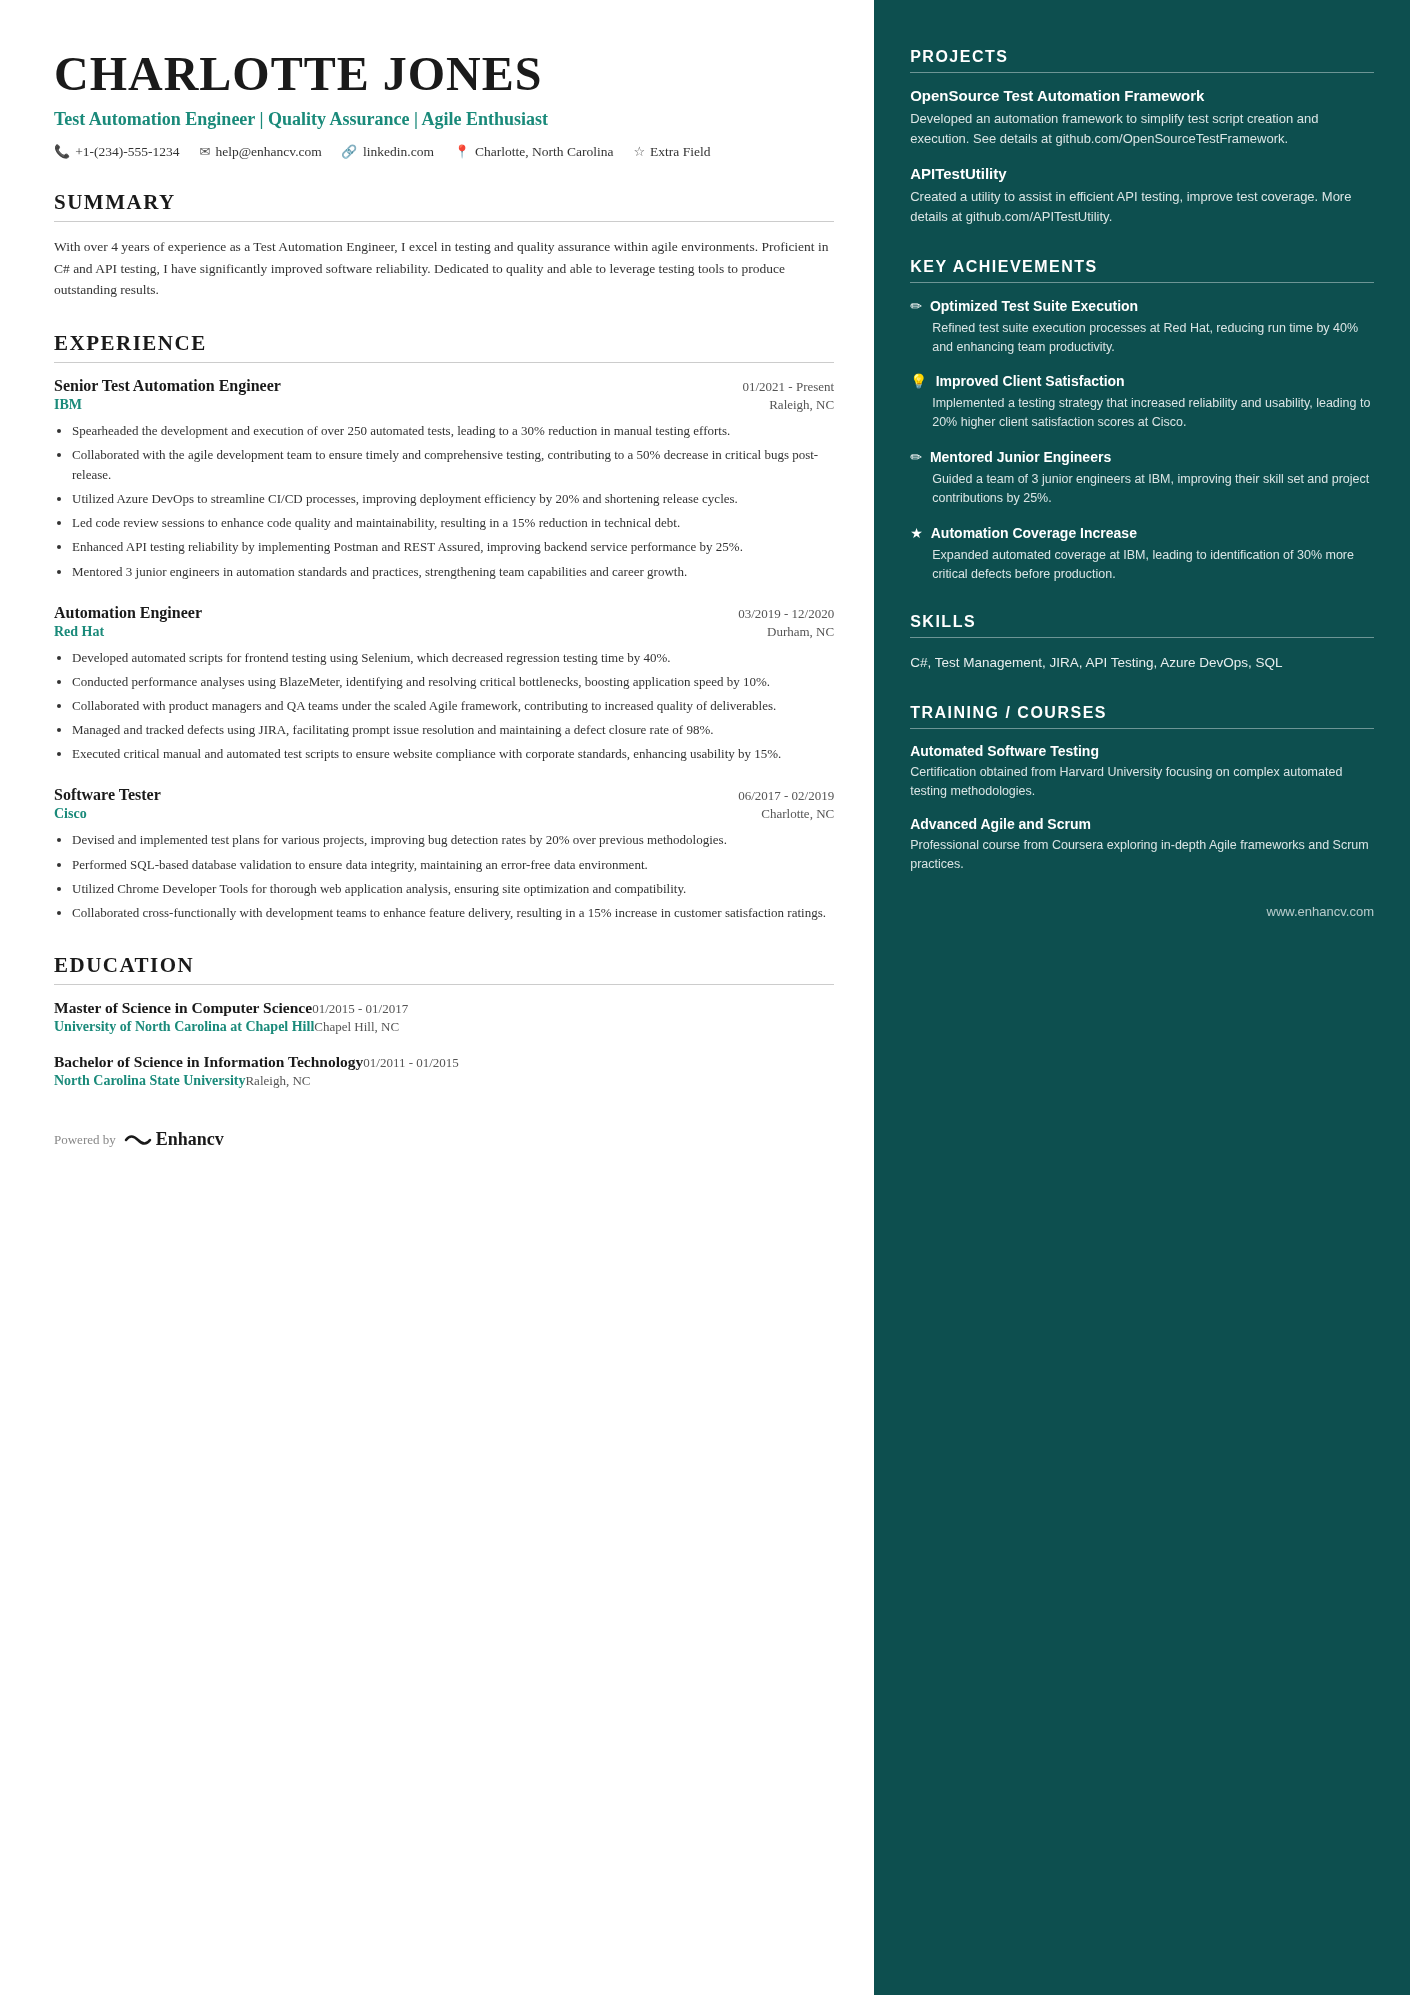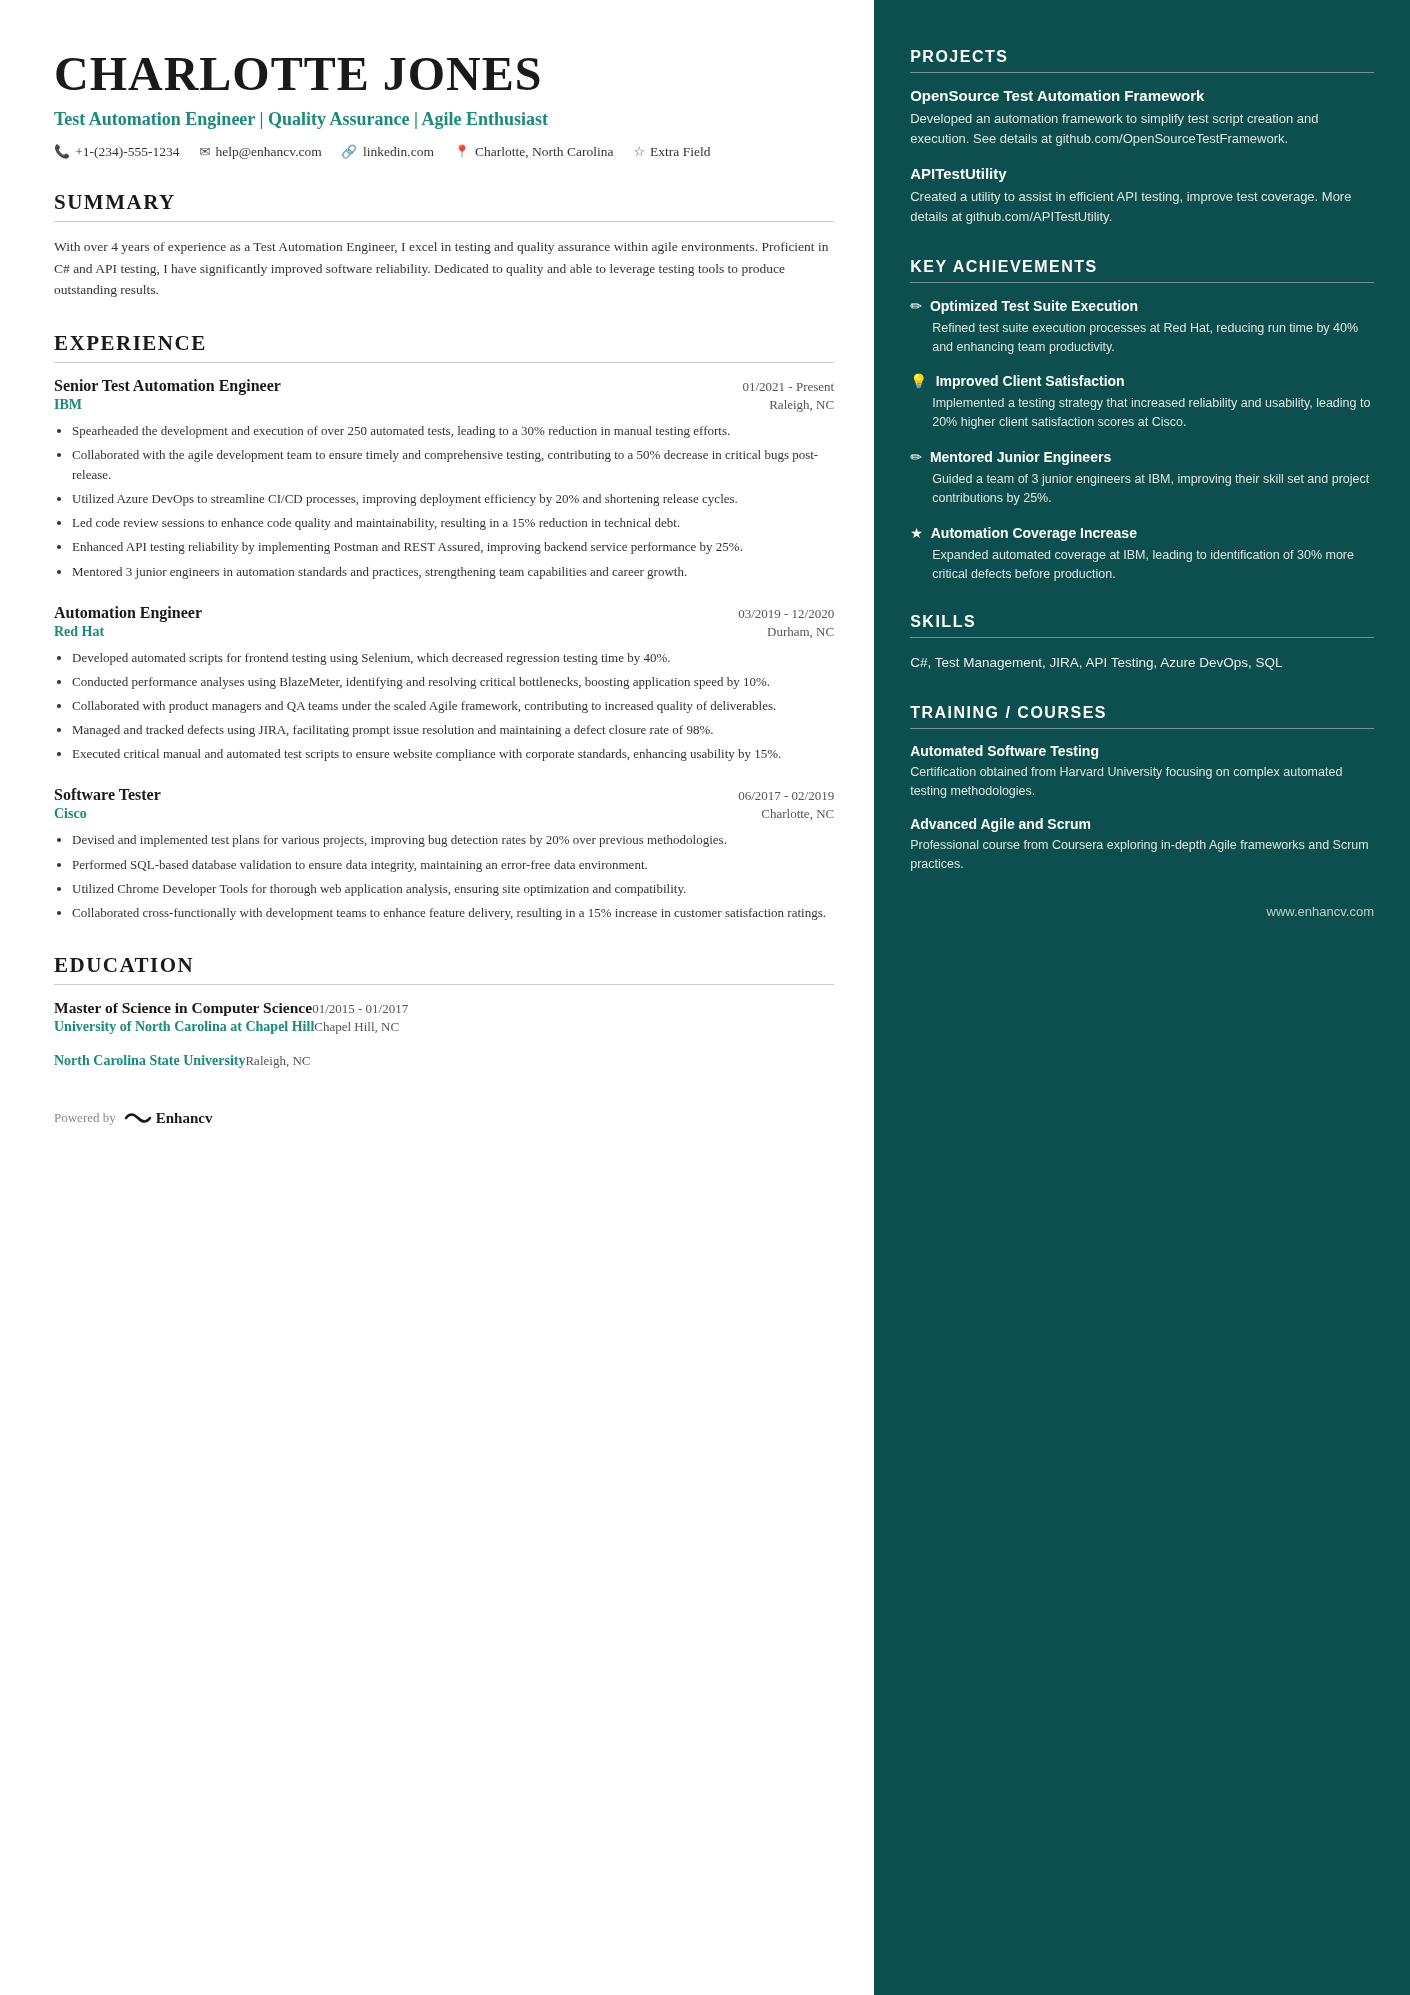--- a/index.html
+++ b/index.html
@@ -366,34 +366,38 @@
           <span class="edu-degree">Master of Science in Computer Science</span>
           <span class="edu-dates">01/2015 - 01/2017</span>
         </div>
         <div class="edu-school-row">
           <span class="edu-school">University of North Carolina at Chapel Hill</span>
           <span class="edu-location">Chapel Hill, NC</span>
         </div>
       </div>
 
       <div class="edu-block">
+        <div class="edu-header">
+          <span class="edu-degree">Bachelor of Science in Information Technology</span>
+          <span class="edu-dates">01/2011 - 01/2015</span>
+        </div>
         <div class="edu-school-row">
           <span class="edu-school">North Carolina State University</span>
           <span class="edu-location">Raleigh, NC</span>
         </div>
       </div>
     </div>
 
     <div class="left-footer">
       <span>Powered by</span>
       <div class="enhancv-logo">
         <svg width="28" height="18" viewBox="0 0 28 18">
           <path d="M2 9 Q7 2, 14 9 Q21 16, 26 9" stroke="#1a1a1a" stroke-width="2.5" fill="none" stroke-linecap="round"></path>
         </svg>
-        <span style="font-weight:700;font-size:15px;color:#1a1a1a;">Enhancv</span>
+        <span style="font-weight:700;font-size:18px;color:#1a1a1a;">Enhancv</span>
       </div>
     </div>
   </div>
 
   <div class="right-col">
 
     <div class="right-section">
       <div class="right-section-title">PROJECTS</div>
 
       <div class="project-block">

